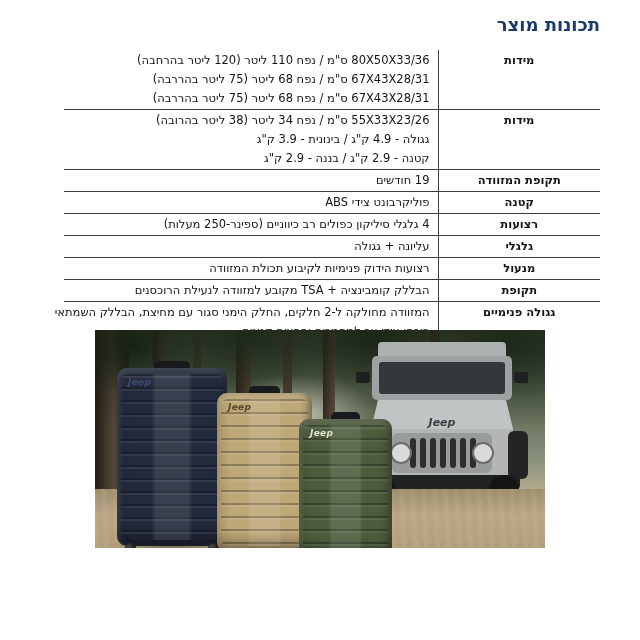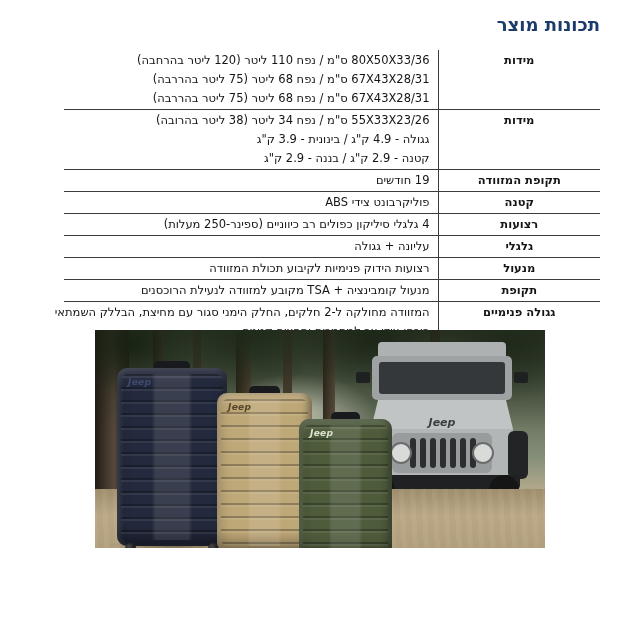--- a/index.html
+++ b/index.html
@@ -148,21 +148,21 @@
         </tr>
         <tr>
           <td class="lbl">מנעול</td>
           <td class="val">
             <div>רצועות הידוק פנימיות לקיבוע תכולת המזוודה</div>
           </td>
         </tr>
         <tr>
           <td class="lbl">תקופת</td>
           <td class="val">
-            <div>מנעול קומבינציה + TSA מקובע למזוודה לנעילת הרוכסנים</div>
+            <div>הבללק קומבינציה + TSA מקובע למזוודה לנעילת הרוכסנים</div>
           </td>
         </tr>
         <tr>
           <td class="lbl">גגולה פנימיים</td>
           <td class="val">
             <div>המזוודה מחולקה ל-2 חלקים, החלק הימני סגור עם מחיצת, הבללק השמתאי</div>
             <div>רוכסן צידי צר למסמכים וחפצים קטנים</div>
           </td>
         </tr>
       </tbody>

